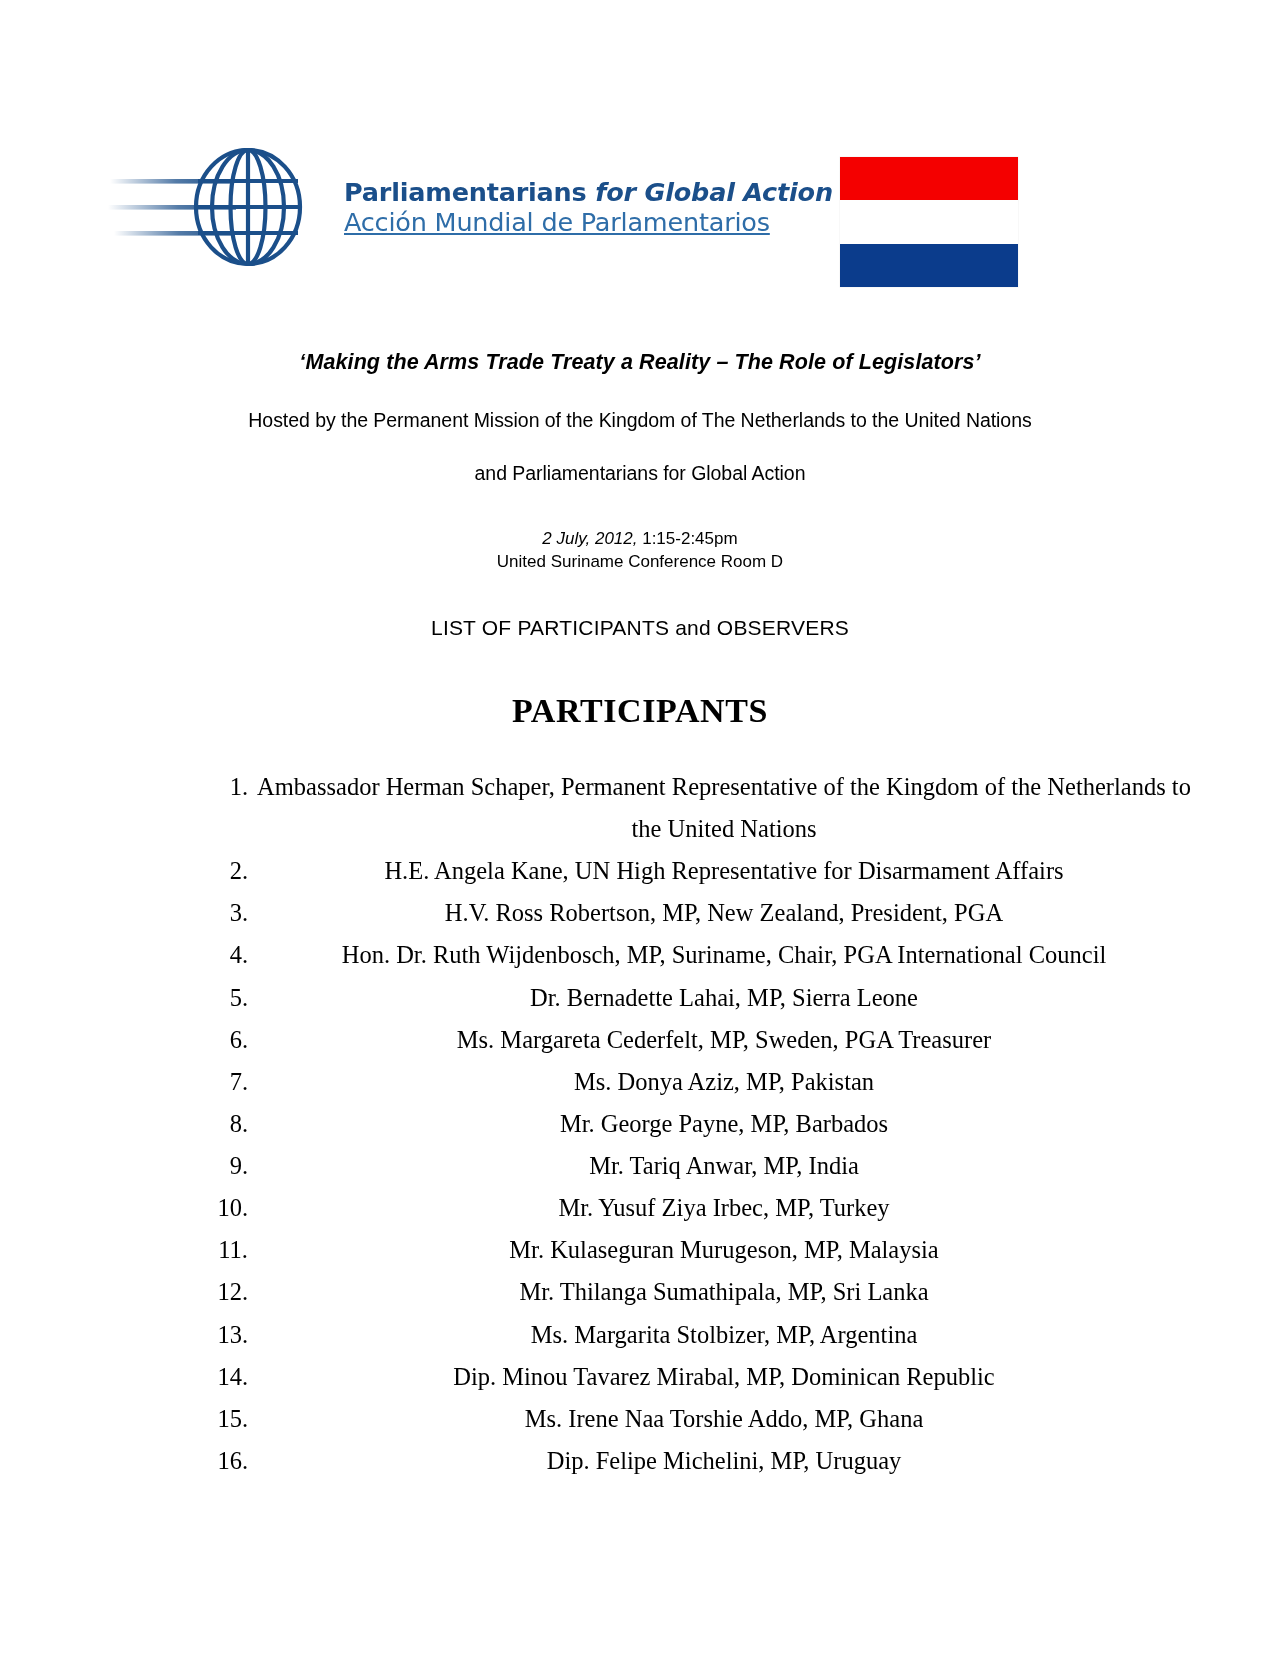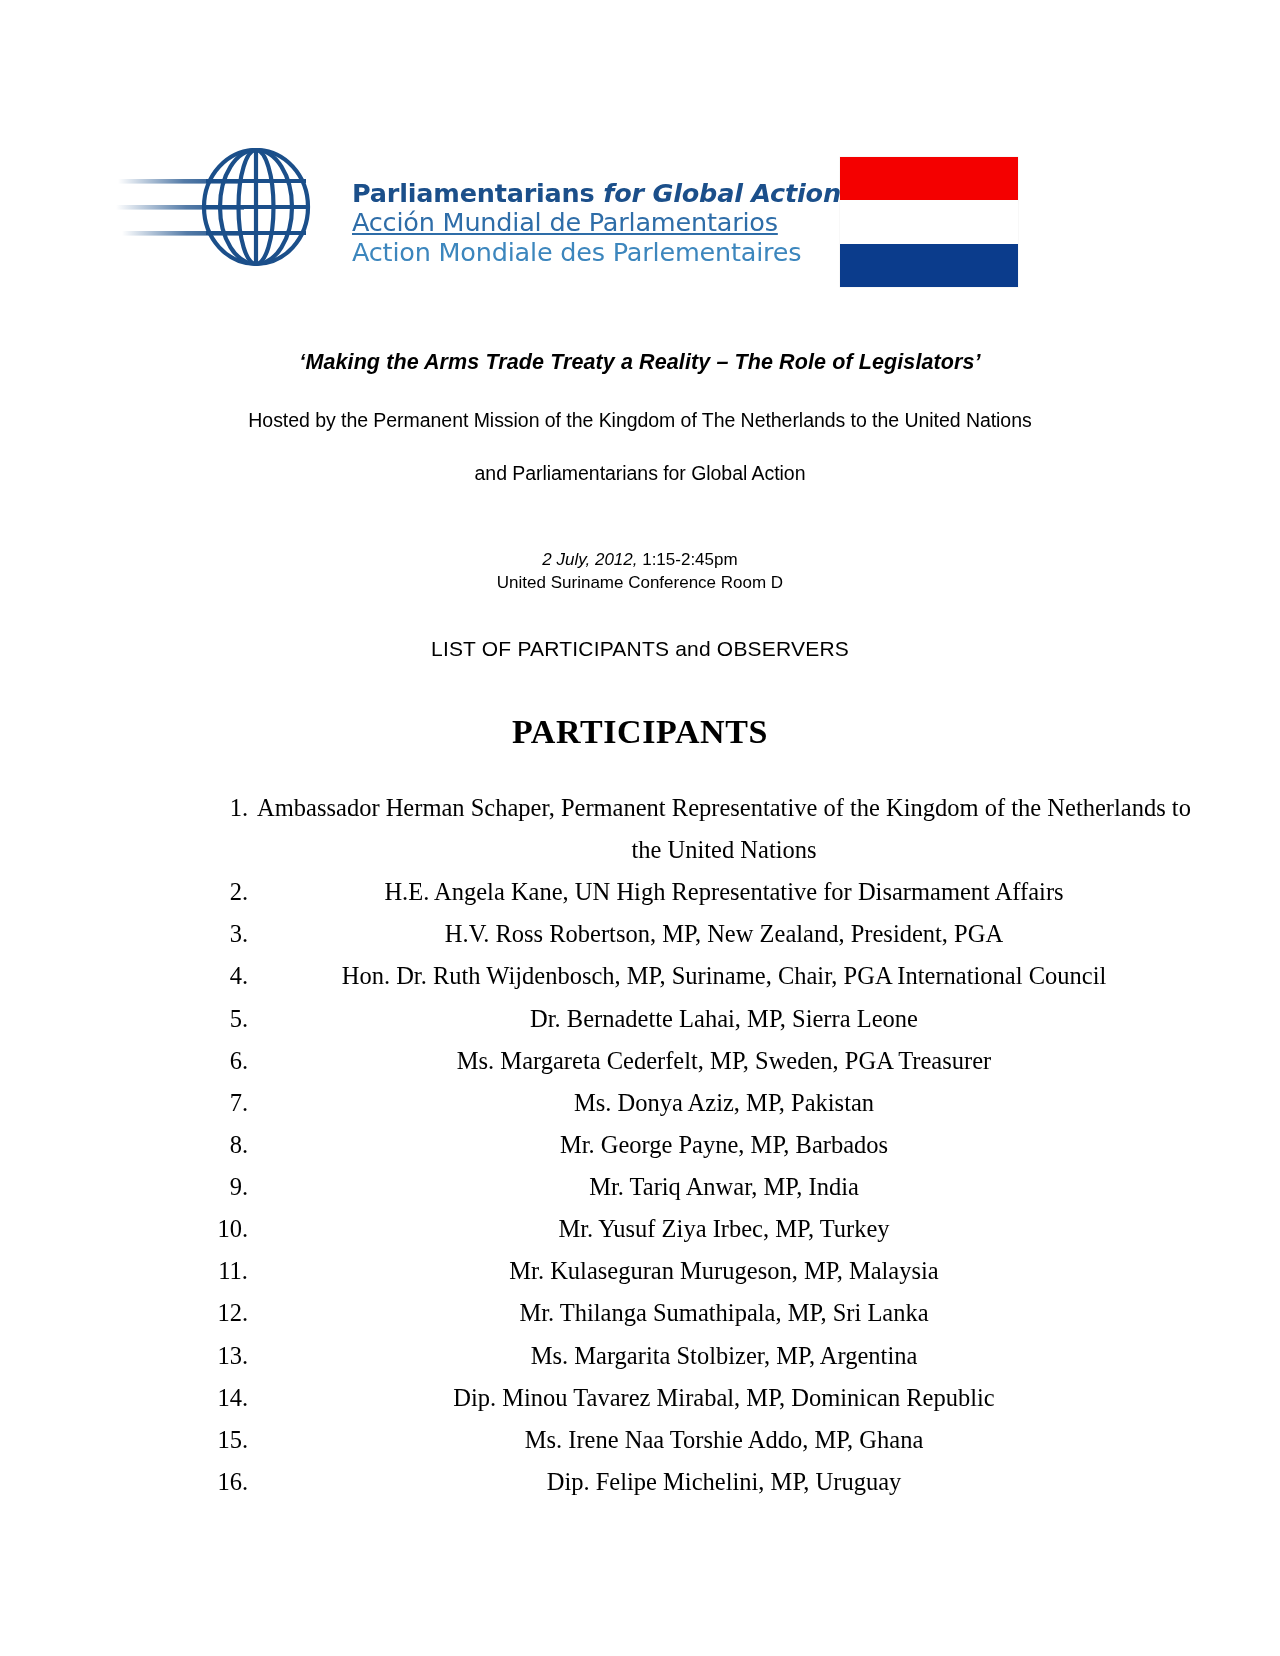--- a/index.html
+++ b/index.html
@@ -26,24 +26,24 @@
 
   
   .masthead {
     position: relative;
     height: 200px;
     margin-top: 140px;
   }
 
   .logo-block {
     position: absolute;
-    left: 116px;
+    left: 108px;
     top: 8px;
     display: flex;
-    align-items: flex-end;
+    align-items: center;
     height: 120px;
   }
 
   .globe-mark {
     position: relative;
     width: 230px;
     height: 120px;
     flex: 0 0 auto;
   }
   .globe-mark svg { display: block; }
@@ -105,21 +105,21 @@
     letter-spacing: 0.1px;
     margin: 0 0 34px 0;
   }
   .hosted-line {
     font-size: 19.5px;
     font-weight: 400;
     margin: 0 0 30px 0;
     letter-spacing: -0.05px;
   }
   .hosted-line.second {
-    margin-bottom: 64px;
+    margin-bottom: 43px;
   }
   .datetime {
     font-size: 17px;
     line-height: 1.35;
     margin: 0 0 42px 0;
   }
   .datetime .date-ital {
     font-style: italic;
   }
   .list-heading {
@@ -195,21 +195,20 @@
             <line x1="90" y1="33" x2="190" y2="33"></line>
             <line x1="88" y1="59" x2="192" y2="59"></line>
             <line x1="90" y1="85" x2="190" y2="85"></line>
           </g>
         </svg>
       </div>
 
       <div class="wordmark">
         <div class="wordmark-line wm-en"><span>Parliamentarians </span><span class="ital">for Global Action</span></div>
         <div class="wordmark-line wm-es">Acción Mundial de Parlamentarios</div>
-        <div class="wordmark-line wm-fr">Action Mondiale des Parlementaires</div>
       </div>
     </div>
 
     <div class="flag">
       <div class="flag-band" style="background:#f40000;"></div>
       <div class="flag-band" style="background:#ffffff;"></div>
       <div class="flag-band" style="background:#0b3c8c;"></div>
     </div>
 
   </div>

